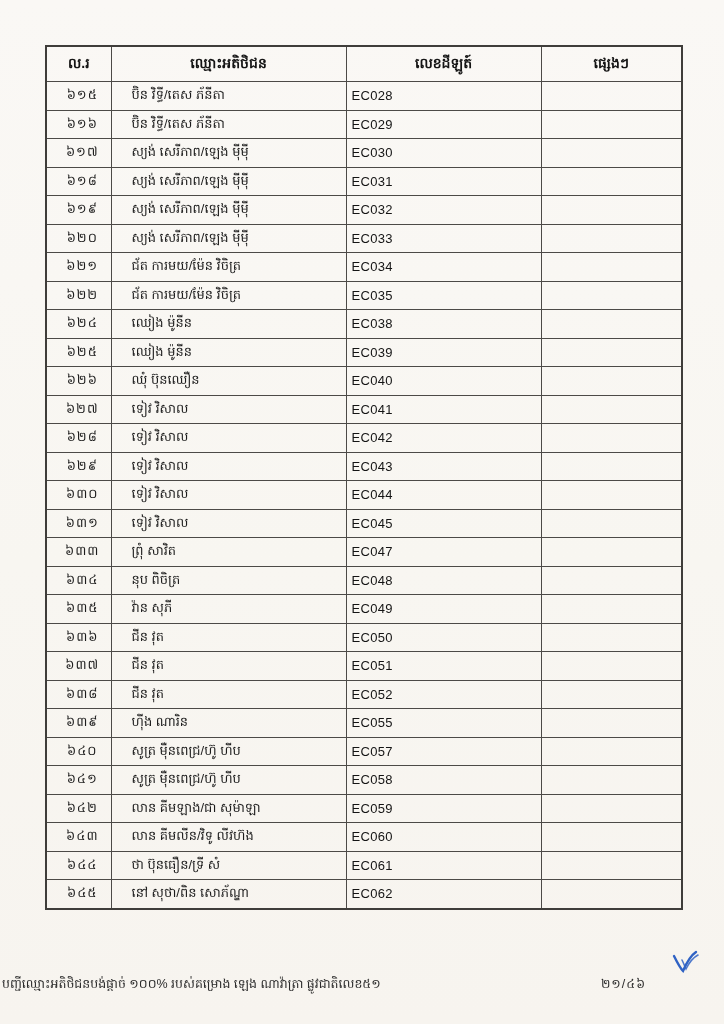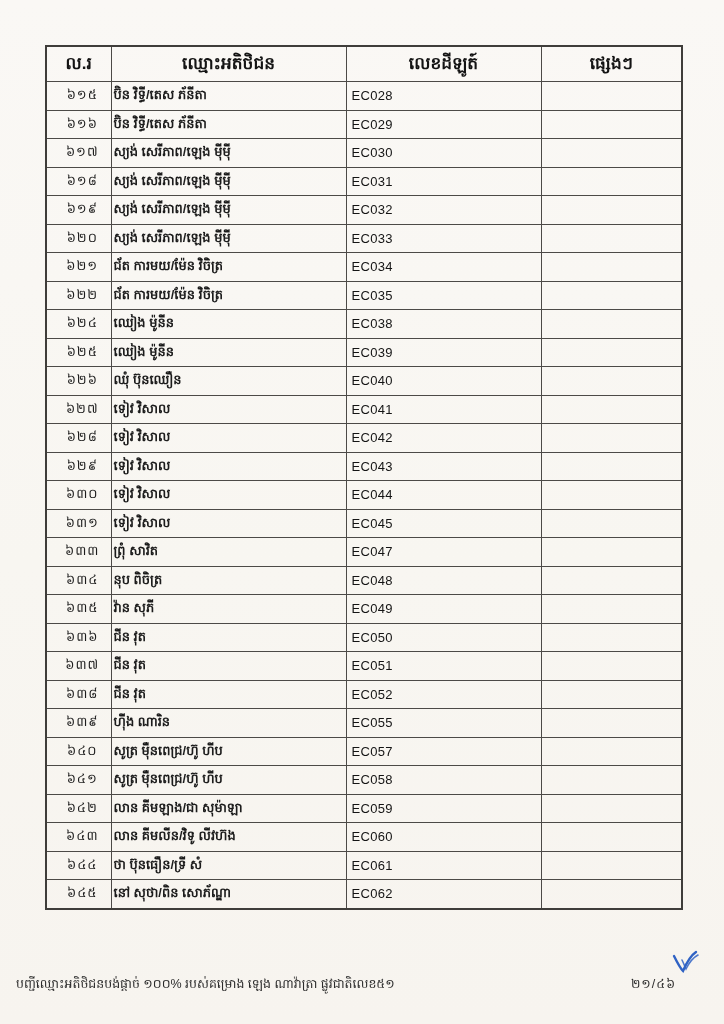--- a/index.html
+++ b/index.html
@@ -24,38 +24,38 @@
   .doc-table col.c-code  { width:195px; }
   .doc-table col.c-other { width:141px; }
   .doc-table th, .doc-table td {
     border:1px solid #4c4a47;
     padding:0 5px;
     overflow:hidden;
     white-space:nowrap;
   }
   .doc-table thead th {
     height:34px;
-    font-size:17px;
+    font-size:14px;
     font-weight:bold;
     text-align:center;
     color:#141414;
   }
   .doc-table { border:2px solid #3f3d3a; }
   .doc-table tbody td { height:27.5px; font-size:13px; }
   td.cell-no   { text-align:center; font-size:12.5px; letter-spacing:1px;padding-left:12px; }
-  td.cell-name { text-align:left; padding-left:2px;font-weight:bold; }
+  td.cell-name { text-align:left; padding-left:20px; }
   td.cell-code { text-align:left; font-family:"Liberation Sans",sans-serif; font-size:12.5px; color:#141414; letter-spacing:0.3px; }
   td.cell-other{ }
   .footer {
-    position:absolute; left:16px; right:18px; top:976px;
+    position:absolute; left:2px; right:18px; top:976px;
     display:flex; justify-content:space-between; align-items:flex-start;
     font-size:12.5px; color:#2b2b2b;
   }
   .footer .caption { max-width:560px; }
-  .footer .pageno { margin-right:30px; letter-spacing:1px; }
+  .footer .pageno { margin-right:60px; letter-spacing:1px; }
   .pen-mark {
     position:absolute; left:668px; top:948px;
     width:34px; height:30px;
   }
 </style>
 </head>
 <body>
 
 <div class="page">
 

